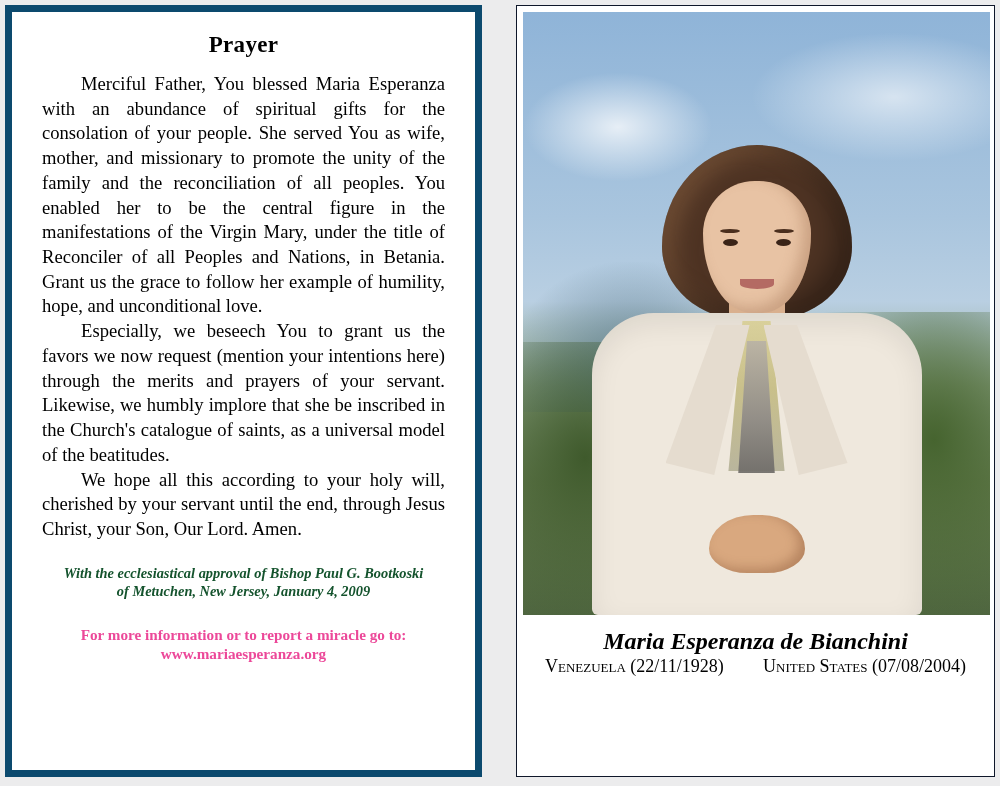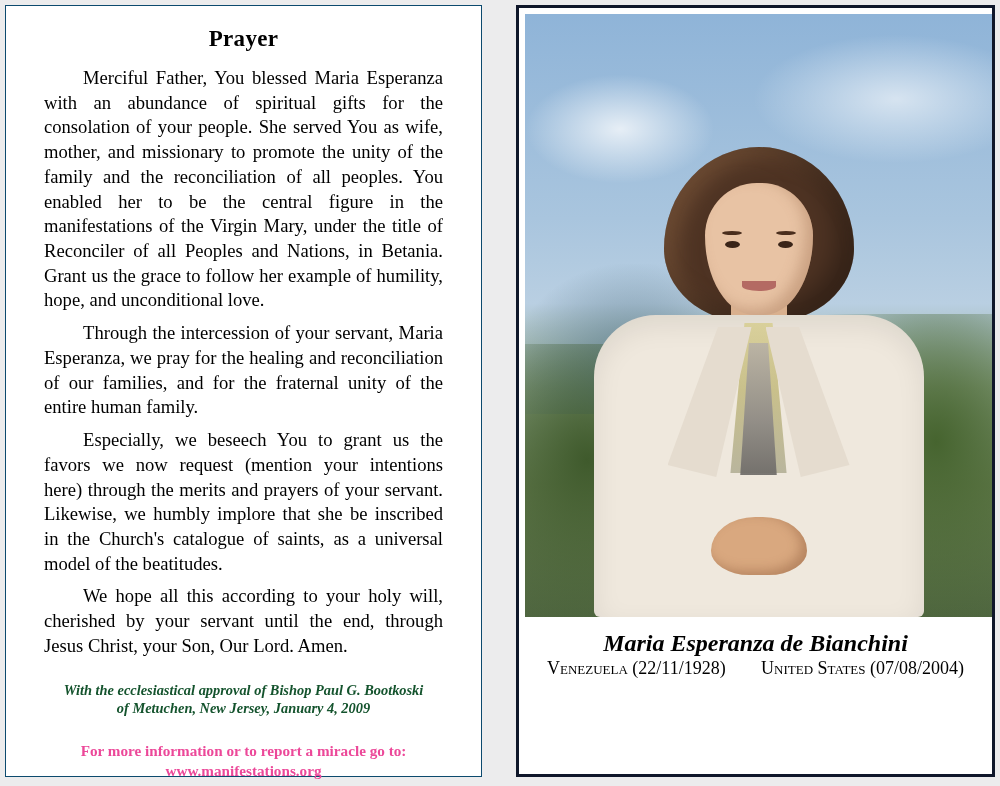--- a/index.html
+++ b/index.html
@@ -23,42 +23,42 @@
 
   
   .card-left {
     position: absolute;
     left: 5px;
     top: 5px;
     width: 477px;
     height: 772px;
     background: #ffffff;
     box-sizing: border-box;
-    border: 1px solid #0c4a6e;
+    border: 7px solid #0c4a6e;
     padding: 18px 30px 10px 30px;
   }
   .prayer-title {
     text-align: center;
     font-family: "Liberation Serif", serif;
     font-weight: bold;
     font-size: 23px;
     letter-spacing: 0.3px;
     margin: 2px 0 14px 0;
     color: #000;
   }
   .prayer-body {
     font-family: "Liberation Serif", serif;
     font-size: 18.6px;
     line-height: 1.33;
     text-align: justify;
     text-justify: inter-word;
     color: #000;
   }
   .prayer-body p {
-    margin: 8px;
+    margin: 0;
     text-indent: 2.1em;
   }
   .approval {
     margin-top: 22px;
     text-align: center;
     font-family: "Liberation Serif", serif;
     font-style: italic;
     font-weight: bold;
     font-size: 14.4px;
     line-height: 1.28;
@@ -76,21 +76,21 @@
 
   
   .card-right {
     position: absolute;
     left: 516px;
     top: 5px;
     width: 479px;
     height: 772px;
     background: #ffffff;
     box-sizing: border-box;
-    border: 3px solid #0f172a;
+    border: 1px solid #0f172a;
     padding: 6px 6px 6px 6px;
   }
   .photo {
     position: relative;
     width: 467px;
     height: 603px;
     margin: 0 auto;
     overflow: hidden;
     background: linear-gradient(#8fb4d8 0%, #a9c5de 34%, #b9cfe2 48%, #93a98c 62%, #6c8256 78%, #4f6640 100%);
   }
@@ -276,33 +276,32 @@
 </head>
 <body>
 
 <div class="sheet">
 
   <div class="card-left">
     <div class="prayer-title">Prayer</div>
 
     <div class="prayer-body">
       <p>Merciful Father, You blessed Maria Esperanza with an abundance of spiritual gifts for the consolation of your people. She served You as wife, mother, and missionary to promote the unity of the family and the reconciliation of all peoples. You enabled her to be the central figure in the manifestations of the Virgin Mary, under the title of Reconciler of all Peoples and Nations, in Betania. Grant us the grace to follow her example of humility, hope, and unconditional love.</p>
-      <p>Through the intercession of your servant, Maria Esperanza, we pray for the healing and reconciliation of our families, and for the fraternal unity of the entire human family.</p>
       <p>Especially, we beseech You to grant us the favors we now request (mention your intentions here) through the merits and prayers of your servant. Likewise, we humbly implore that she be inscribed in the Church's catalogue of saints, as a universal model of the beatitudes.</p>
       <p>We hope all this according to your holy will, cherished by your servant until the end, through Jesus Christ, your Son, Our Lord.  Amen.</p>
     </div>
 
     <div class="approval">
       <div>With the ecclesiastical approval of Bishop Paul G. Bootkoski</div>
       <div>of Metuchen, New Jersey, January 4, 2009</div>
     </div>
 
     <div class="info-block">
       <div>For more information or to report a miracle go to:</div>
-      <div>www.manifestations.org</div>
+      <div>www.mariaesperanza.org</div>
     </div>
   </div>
 
   <div class="card-right">
 
     <div class="photo">
       <div class="cloud1"></div>
       <div class="cloud2"></div>
       <div class="hill"></div>
       <div class="foliage-l"></div>

